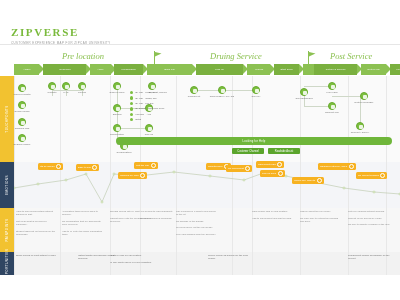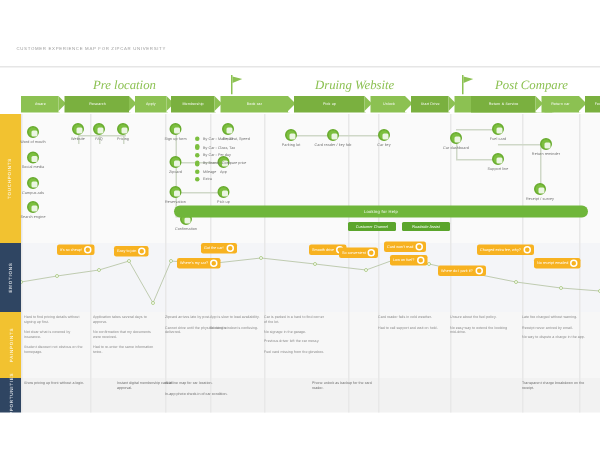--- a/index.html
+++ b/index.html
@@ -86,28 +86,29 @@
   .tblock{position:absolute;font-size:2.4px;line-height:3.3px;color:#8a8a8a;
           letter-spacing:.03px;}
   .tblock.dark{color:#6e6e6e;}
 </style>
 </head>
 <body>
 
 <div id="root">
 
   <div class="title-block">
+    <div class="brand">ZIPVERSE</div>
     <div class="subtitle">CUSTOMER EXPERIENCE MAP FOR ZIPCAR UNIVERSITY</div>
   </div>
   <div class="title-rule"></div>
 
   <div id="phase-titles">
       <div class="phase-title" style="left: 62px;">Pre location</div>
-      <div class="phase-title" style="left: 210px;">Druing Website</div>
-      <div class="phase-title" style="left: 330px;">Post Compare</div>
+      <div class="phase-title" style="left: 210px;">Druing Service</div>
+      <div class="phase-title" style="left: 330px;">Post Service</div>
     </div>
   <div id="flag-group">
       <div class="flag" style="left: 153px;"><svg width="10" height="13" viewBox="0 0 10 13">
           <rect x="1" y="0" width="1" height="13" fill="#8cc152"></rect>
           <path d="M2 1 L8.5 2.6 L2 5.4 Z" fill="#8cc152"></path>
         </svg></div>
       <div class="flag" style="left: 307px;"><svg width="10" height="13" viewBox="0 0 10 13">
           <rect x="1" y="0" width="1" height="13" fill="#8cc152"></rect>
           <path d="M2 1 L8.5 2.6 L2 5.4 Z" fill="#8cc152"></path>
         </svg></div>

